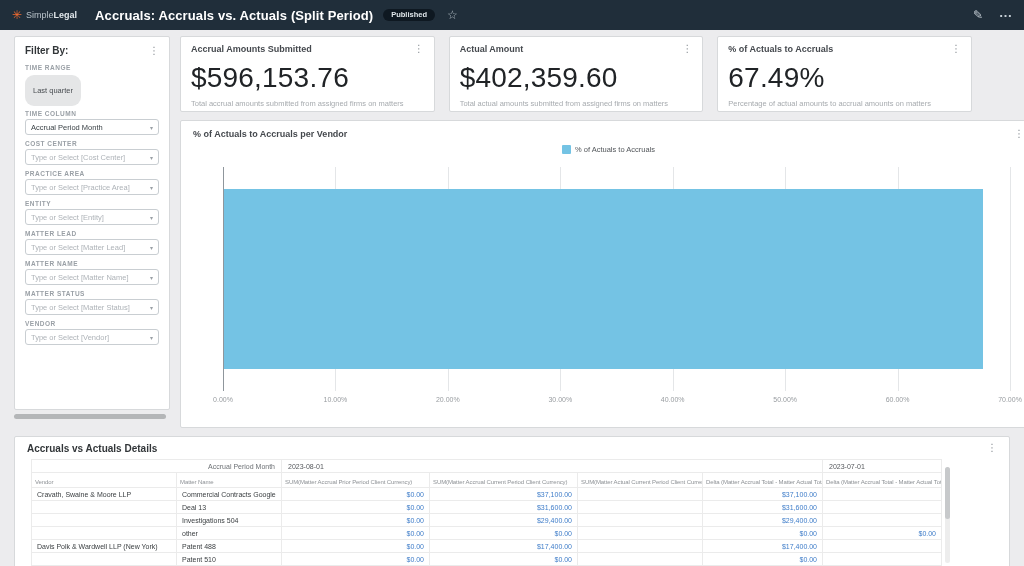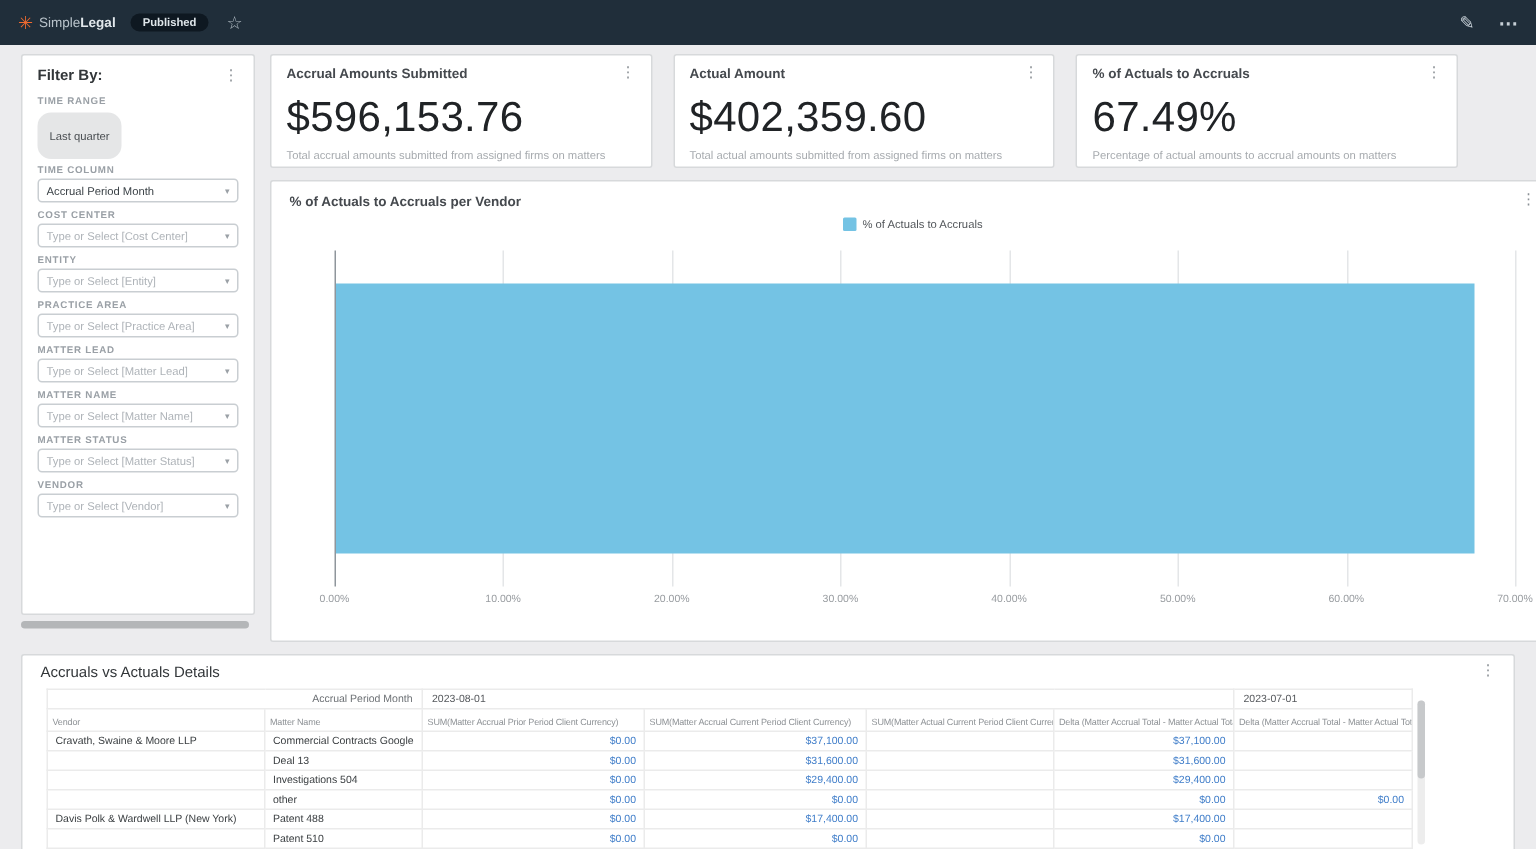--- a/index.html
+++ b/index.html
@@ -62,21 +62,21 @@
   .plot{position:absolute;left:42px;right:26px;top:46px;bottom:36px}
   .gl{position:absolute;top:0;bottom:0;width:1px;background:#e4e6e8}
   .gl.axis{background:#8f969c}
   .bar{position:absolute;left:1px;top:22px;bottom:22px;background:#74c3e4}
   .tick{position:absolute;top:calc(100% + 5px);transform:translateX(-50%);
         font-size:7px;color:#989ca0;white-space:nowrap}
 
   
   .details-card{position:absolute;left:14px;top:436px;width:996px;height:140px;padding:6px 12px;overflow:hidden}
   .details-head{display:flex;justify-content:space-between;align-items:flex-start}
-  .details-title{font-size:10px;font-weight:normal;color:#323639}
+  .details-title{font-size:10px;font-weight:bold;color:#323639}
   .dtable{margin-top:5px;margin-left:4px;border-collapse:collapse;table-layout:fixed;width:910px}
   .dtable th,.dtable td{border:1px solid #ebebeb;overflow:hidden;white-space:nowrap}
   .h1-label{font-size:7px;color:#6d7175;text-align:right;padding:2px 6px;font-weight:normal;height:13px}
   .h1-date{font-size:7px;color:#55585c;text-align:left;padding:2px 6px;font-weight:normal}
   .h2{font-size:6px;color:#8e9296;font-weight:normal;text-align:left;padding:2px 3px;
       letter-spacing:-.1px;height:15px;vertical-align:bottom}
   .dtable td{font-size:7px;padding:2px 5px;color:#3c4043;height:13px}
   .dtable td.num{text-align:right;color:#3f7dc9}
   .vscroll{position:absolute;left:930px;top:30px;width:5px;height:96px;background:#ededed;border-radius:3px}
   .vthumb{width:5px;height:52px;background:#c7c9cb;border-radius:3px}
@@ -84,20 +84,21 @@
 </head>
 <body>
 
 <div class="screen">
 
   <header class="topbar">
     <div class="logo">
       <span class="logo-mark">✳</span>
       <span class="logo-text"><span class="lt1">Simple</span><span class="lt2">Legal</span></span>
     </div>
+    <h1 class="dash-title">Accruals: Accruals vs. Actuals (Split Period)</h1>
     <span class="badge">Published</span>
     <span class="star">☆</span>
     <div class="tb-spacer"></div>
     <span class="pencil">✎</span>
     <span class="more">⋯</span>
   </header>
 
   <aside class="card sidebar">
     <div class="filter-header">
       <span class="filter-title">Filter By:</span>
@@ -115,30 +116,30 @@
         </div>
       </div>
       <div class="field">
         <div class="field-label">COST CENTER</div>
         <div class="select">
           <span class="select-value">Type or Select [Cost Center]</span>
           <span class="chev">▾</span>
         </div>
       </div>
       <div class="field">
+        <div class="field-label">PRACTICE AREA</div>
+        <div class="select">
+          <span class="select-value">Type or Select [Practice Area]</span>
+          <span class="chev">▾</span>
+        </div>
+      </div>
+      <div class="field">
         <div class="field-label">ENTITY</div>
         <div class="select">
           <span class="select-value">Type or Select [Entity]</span>
-          <span class="chev">▾</span>
-        </div>
-      </div>
-      <div class="field">
-        <div class="field-label">PRACTICE AREA</div>
-        <div class="select">
-          <span class="select-value">Type or Select [Practice Area]</span>
           <span class="chev">▾</span>
         </div>
       </div>
       <div class="field">
         <div class="field-label">MATTER LEAD</div>
         <div class="select">
           <span class="select-value">Type or Select [Matter Lead]</span>
           <span class="chev">▾</span>
         </div>
       </div>

